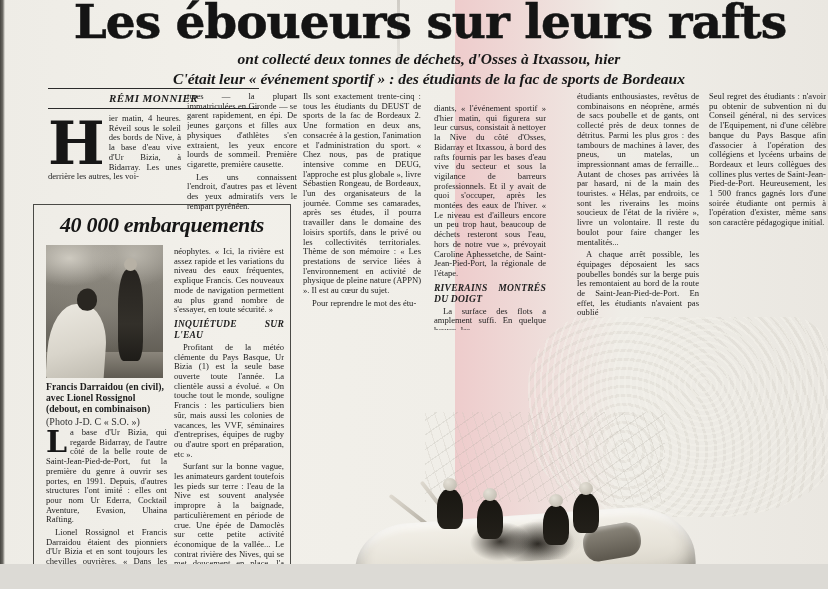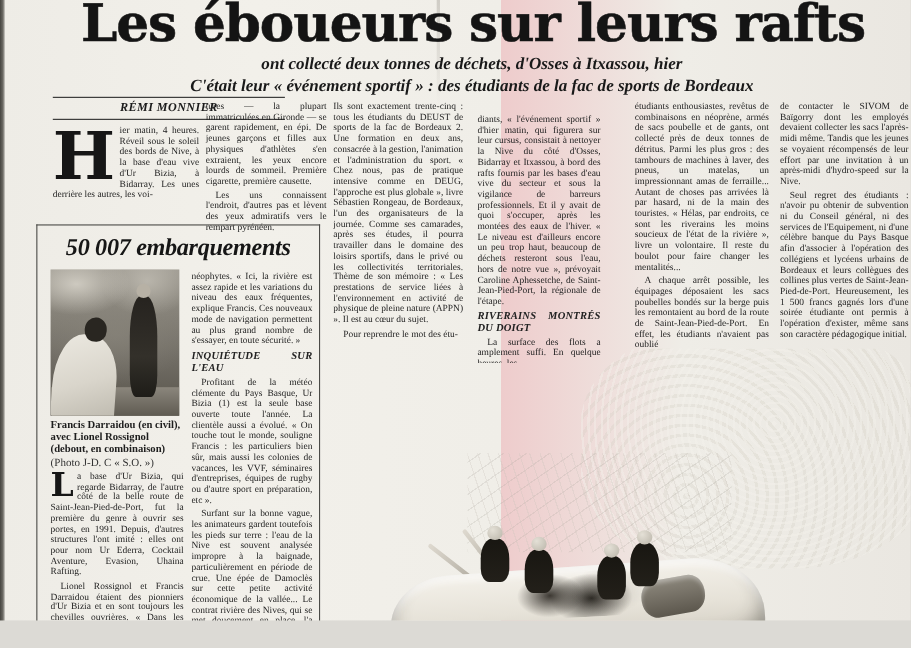--- a/index.html
+++ b/index.html
@@ -115,26 +115,25 @@
     <p class="col-heading" data-interactable="false">RIVERAINS MONTRÉS DU DOIGT</p>
     <p data-interactable="false">La surface des flots a amplement suffi. En quelque heures, les</p>
   </div>
 
   <div id="col5" class="col bodytext" data-interactable="false">
     <p data-interactable="false">étudiants enthousiastes, revêtus de combinaisons en néoprène, armés de sacs poubelle et de gants, ont collecté près de deux tonnes de détritus. Parmi les plus gros : des tambours de machines à laver, des pneus, un matelas, un impressionnant amas de ferraille... Autant de choses pas arrivées là par hasard, ni de la main des touristes. « Hélas, par endroits, ce sont les riverains les moins soucieux de l'état de la rivière », livre un volontaire. Il reste du boulot pour faire changer les mentalités...</p>
     <p data-interactable="false">A chaque arrêt possible, les équipages déposaient les sacs poubelles bondés sur la berge puis les remontaient au bord de la route de Saint-Jean-Pied-de-Port. En effet, les étudiants n'avaient pas oublié</p>
   </div>
 
   <div id="col6" class="col bodytext" data-interactable="false">
-    <p data-interactable="false">de contacter le SIVOM de Baïgorry dont les employés devaient collecter les sacs l'après-midi même. Tandis que les jeunes se voyaient récompensés de leur effort par une invitation à un après-midi d'hydro-speed sur la Nive.</p>
     <p data-interactable="false">Seul regret des étudiants : n'avoir pu obtenir de subvention ni du Conseil général, ni des services de l'Equipement, ni d'une célèbre banque du Pays Basque afin d'associer à l'opération des collégiens et lycéens urbains de Bordeaux et leurs collègues des collines plus vertes de Saint-Jean-Pied-de-Port. Heureusement, les 1 500 francs gagnés lors d'une soirée étudiante ont permis à l'opération d'exister, même sans son caractère pédagogique initial.</p>
   </div>
 
   <div class="box" data-interactable="false">
-    <h2 class="box-title" data-interactable="false">50 007 embarquements</h2>
+    <h2 class="box-title" data-interactable="false">40 000 embarquements</h2>
 
     <div class="sb-photo" data-interactable="false">
       <div class="rock" data-interactable="false"></div>
       <div class="fig-lionel" data-interactable="false">
           <div class="head" data-interactable="false"></div>
         </div>
       <div class="fig-francis" data-interactable="false">
           <div class="head" data-interactable="false"></div>
         </div>
     </div>

